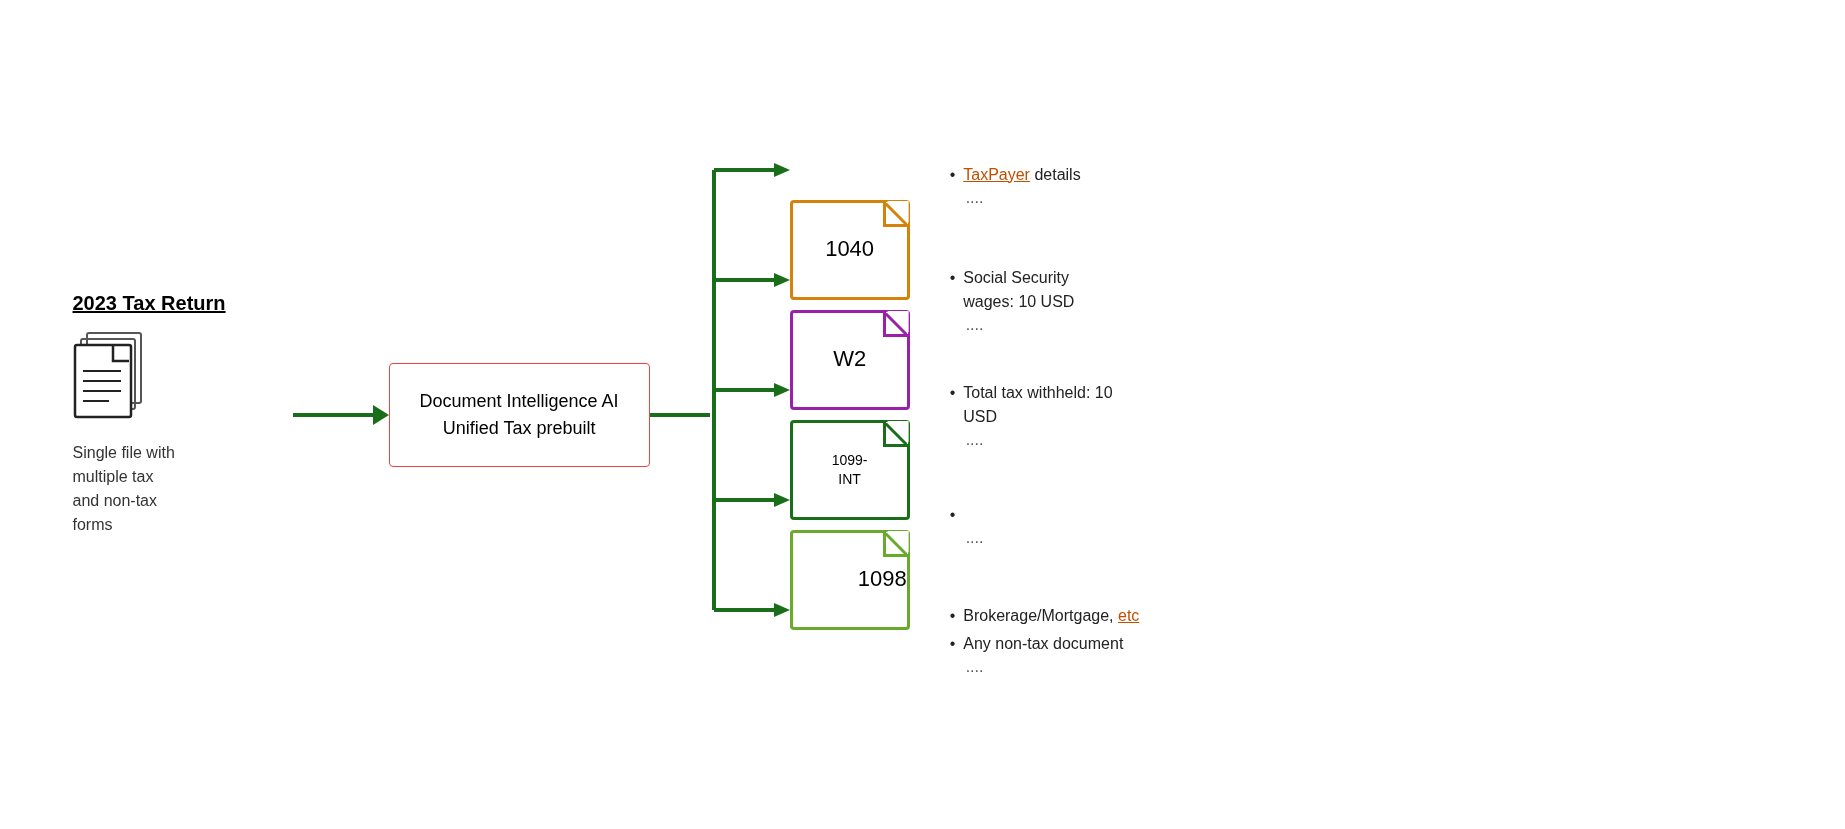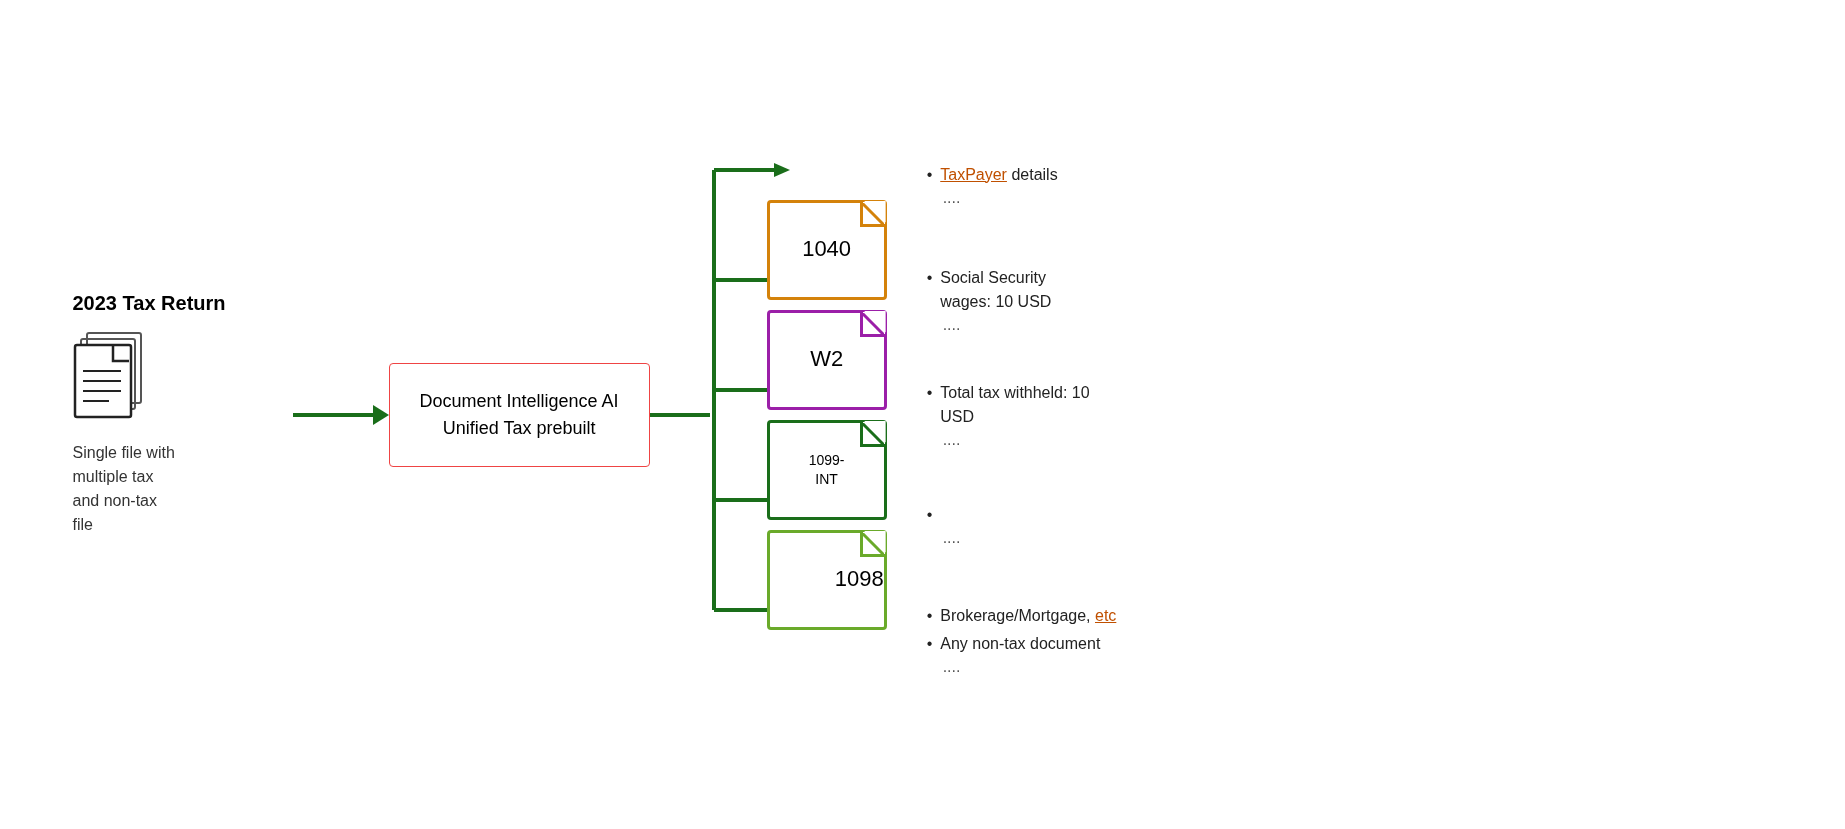--- a/index.html
+++ b/index.html
@@ -26,20 +26,21 @@
       flex-direction: column;
       align-items: flex-start;
       width: 200px;
       flex-shrink: 0;
     }
     .doc-title {
       font-weight: 700;
       font-size: 20px;
       color: #000;
       margin-bottom: 10px;
+      text-decoration: underline;
     }
     .doc-icon {
       width: 80px;
       height: 100px;
       margin-bottom: 16px;
     }
     .doc-label {
       font-size: 16px;
       color: #333;
       line-height: 1.5;
@@ -178,21 +179,21 @@
 
       <line x1="10" y1="46" x2="48" y2="46" stroke="#222" stroke-width="2"></line>
       <line x1="10" y1="56" x2="48" y2="56" stroke="#222" stroke-width="2"></line>
       <line x1="10" y1="66" x2="48" y2="66" stroke="#222" stroke-width="2"></line>
       <line x1="10" y1="76" x2="36" y2="76" stroke="#222" stroke-width="2"></line>
     </svg>
     <div class="doc-label">
       <span>Single file with</span><br>
       <span>multiple tax</span><br>
       <span>and non-tax</span><br>
-      <span>file</span>
+      <span>forms</span>
     </div>
   </div>
 
   <div class="arrow-container" style="margin-left:20px;">
     <div class="arrow-line" style="width:80px;"></div>
     <div class="arrow-head"></div>
   </div>
 
   <div class="center-box" style="margin-left:0;">
     <span>Document Intelligence AI</span><br>
@@ -216,21 +217,21 @@
       <line x1="4" y1="385" x2="70" y2="385" stroke="#1a6e1a" stroke-width="4"></line>
       <line x1="4" y1="495" x2="70" y2="495" stroke="#1a6e1a" stroke-width="4"></line>
 
       <polygon points="64,48 80,55 64,62" fill="#1a6e1a"></polygon>
       <polygon points="64,158 80,165 64,172" fill="#1a6e1a"></polygon>
       <polygon points="64,268 80,275 64,282" fill="#1a6e1a"></polygon>
       <polygon points="64,378 80,385 64,392" fill="#1a6e1a"></polygon>
       <polygon points="64,488 80,495 64,502" fill="#1a6e1a"></polygon>
     </svg>
 
-    <div style="margin-left:57px; display:flex; flex-direction:column; gap:10px;">
+    <div style="margin-left:80px; display:flex; flex-direction:column; gap:10px;">
 
       <div class="form-card card-1040">
         <span>1040</span>
         <div class="card-inner">
           <svg width="22" height="22" viewBox="0 0 22 22">
               <polygon points="0,0 22,22 22,0" fill="#fff"></polygon>
               <line x1="0" y1="0" x2="22" y2="22" stroke="#d4820a" stroke-width="3"></line>
             </svg>
         </div>
       </div>

